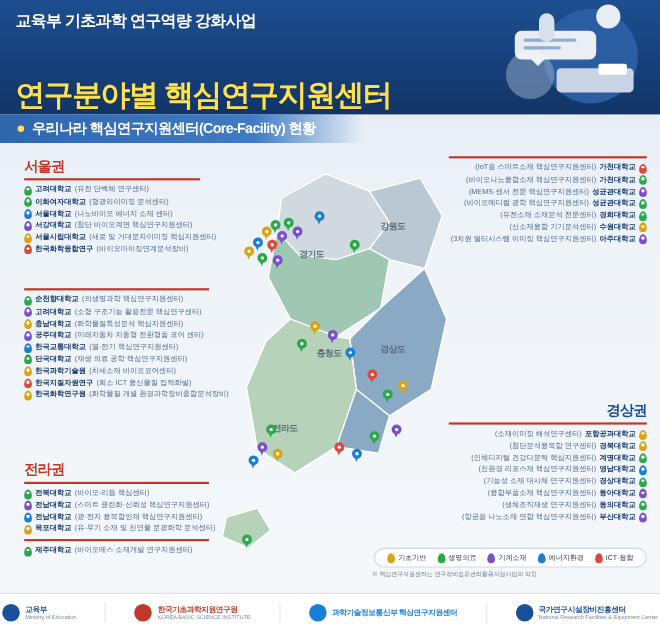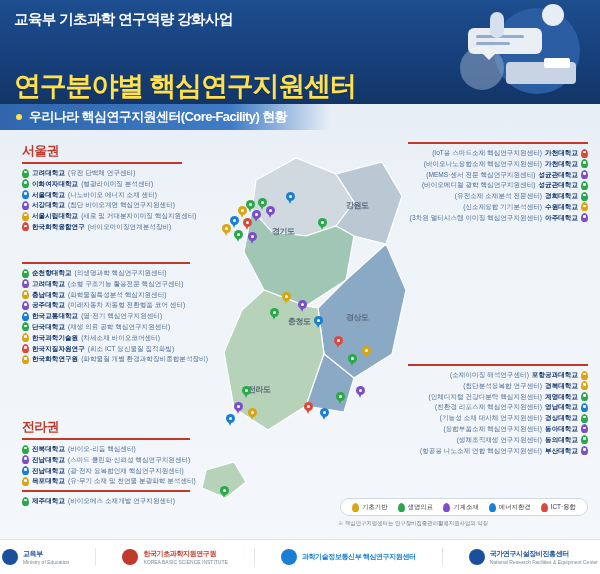--- a/index.html
+++ b/index.html
@@ -473,20 +473,21 @@
         <li>
           <span class="ctr">(3차원 멀티시스템 이미징 핵심연구지원센터)</span>
           <span class="uni">아주대학교</span>
           <span class="pin" style="background: rgb(123, 79, 201);"></span>
         </li>
       </ul>
   </div>
 
 
   <div class="panel right" id="panel-gyeongsang" style="left:408px;top:364px;width:180px;">
+    <h3 class="t-gyeongsang">경상권</h3>
     <div class="rule r-gyeongsang"></div>
     <ul>
         <li>
           <span class="ctr">(소재이미징 해석연구센터)</span>
           <span class="uni">포항공과대학교</span>
           <span class="pin" style="background: rgb(217, 165, 20);"></span>
         </li>
         <li>
           <span class="ctr">(첨단분석융복합 연구센터)</span>
           <span class="uni">경북대학교</span>

